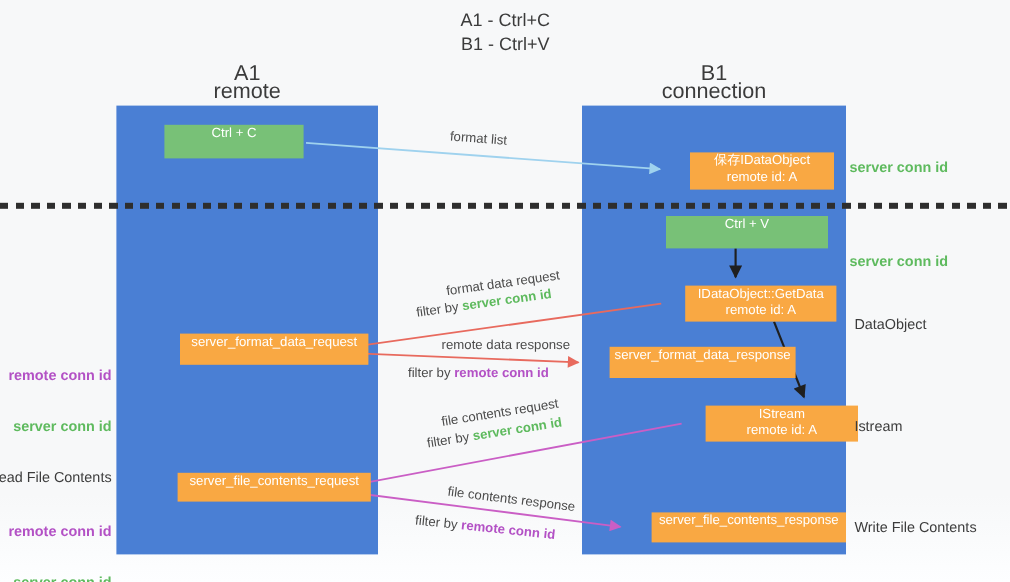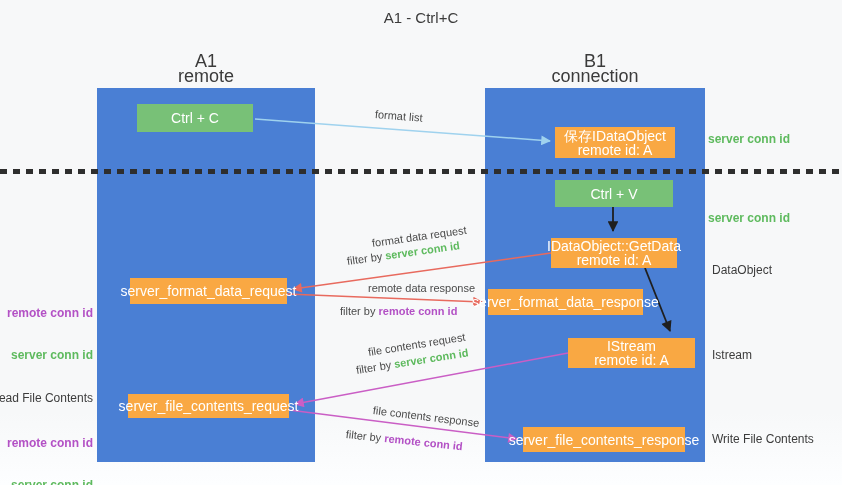--- a/index.html
+++ b/index.html
@@ -19,43 +19,44 @@
   }
   .column { position: absolute; top: 88px; height: 374px; background: #4a7fd4; }
   .col-left  { left: 97px;  width: 218px; }
   .col-right { left: 485px; width: 220px; }
   .divider {
     position: absolute; top: 169px; left: 0; width: 842px; height: 5px;
     background: repeating-linear-gradient(to right, #2e2e2e 0 7px, transparent 7px 13px);
   }
   .box {
     position: absolute; display: flex; flex-direction: column;
-    align-items: center; justify-content: center;
-    color: #ffffff; font-size: 14px; line-height: 14px; text-align: center;
+    align-items: center; justify-content: flex-start;
+    color: #ffffff; font-size: 11px; line-height: 14px; text-align: center;
     white-space: nowrap;
   }
   .green-box  { background: #78c177; }
-  .orange-box { background: #f9a843; }
+  .orange-box { background: #f9a843; margin-left: 20px; }
   .lbl {
     position: absolute; font-size: 11px; color: #4b4b4b; white-space: pre;
     transform-origin: left center;
   }
   .side-label { position: absolute; font-size: 12px; color: #3c3c3c; white-space: pre; }
   .side-stack { position: absolute; text-align: right; font-size: 12px; line-height: 14px; white-space: pre; }
   .green-text  { color: #5eba5e; font-weight: bold; }
   .purple-text { color: #b351c5; font-weight: bold; }
   svg.arrows { position: absolute; left: 0; top: 0; pointer-events: none; }
 </style>
 </head>
 <body>
 
 <div class="canvas">
 
   <div class="title">
     <div>A1 - Ctrl+C</div>
+    <div>B1 - Ctrl+V</div>
   </div>
 
   <div class="col-header" style="left:136px;">
     <div>A1</div>
     <div>remote</div>
   </div>
   <div class="col-header" style="left:525px;">
     <div>B1</div>
     <div>connection</div>
   </div>
@@ -91,21 +92,21 @@
 
   <div class="box green-box" style="left:137px; top:104px; width:116px; height:28px;">
     <div>Ctrl + C</div>
   </div>
 
   <div class="box orange-box" style="left:555px; top:127px; width:120px; height:31px;">
     <div>保存IDataObject</div>
     <div>remote id: A</div>
   </div>
 
-  <div class="box green-box" style="left:555px; top:180px; width:118px; height:27px;">
+  <div class="box green-box" style="left:555px; top:180px; width:135px; height:27px;">
     <div>Ctrl + V</div>
   </div>
 
   <div class="box orange-box" style="left:551px; top:238px; width:126px; height:30px;">
     <div>IDataObject::GetData</div>
     <div>remote id: A</div>
   </div>
 
   <div class="box orange-box" style="left:130px; top:278px; width:157px; height:26px;">
     <div>server_format_data_request</div>

